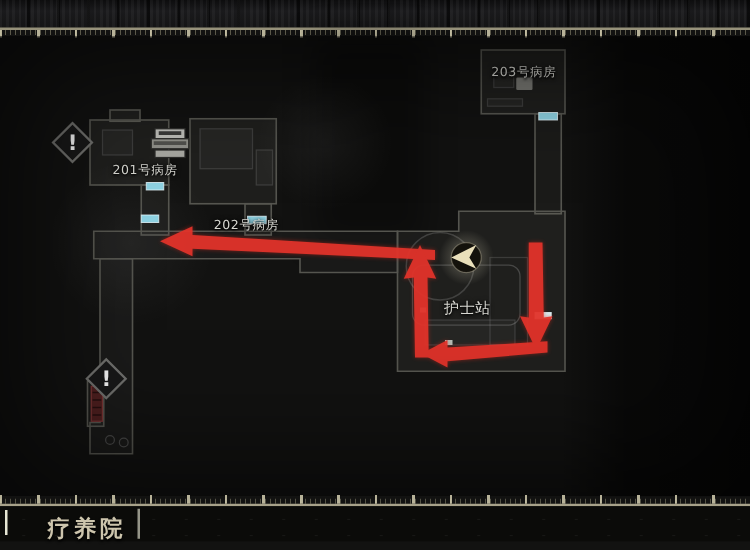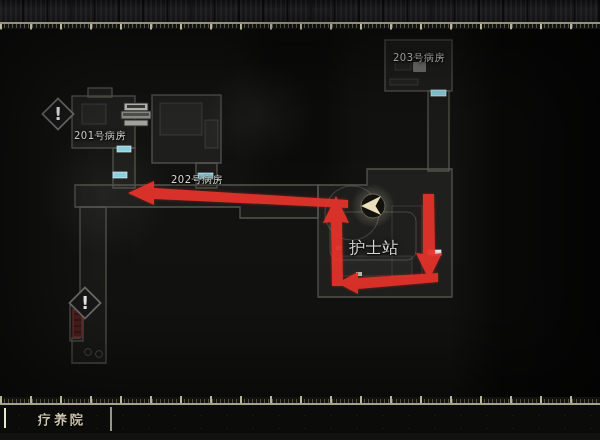--- a/index.html
+++ b/index.html
@@ -31,42 +31,42 @@
     background:repeating-linear-gradient(90deg, rgba(212,206,176,0.85) 0 2px, transparent 2px 30px);}
   .ruler-bottom .line{position:absolute;left:0;bottom:0;width:100%;height:2px;background:#a8a28a;}
   .bottombar{
     position:absolute;left:0;top:405px;width:600px;height:28px;background:#0b0b09;
     background-image:radial-gradient(rgba(255,255,255,0.055) 1px, transparent 1.2px);
     background-size:26px 13px;background-position:6px 4px;
   }
   .bottombar .edge-tick{position:absolute;left:4px;top:3px;width:2px;height:20px;background:#e6e6d4;}
   .bottombar .divider{position:absolute;left:110px;top:2px;width:2px;height:24px;background:rgba(225,225,205,0.65);}
   .floor-label{
-    position:absolute;left:38px;top:6px;font-size:13px;font-weight:bold;
+    position:absolute;left:38px;top:6px;font-size:18px;font-weight:bold;
     color:#cdc5ad;letter-spacing:3px;text-shadow:0 1px 2px #000;
   }
   
   .map{position:absolute;left:0;top:29px;width:600px;height:368px;}
   .map .vignette{position:absolute;inset:0;box-shadow:inset 0 0 90px 25px rgba(0,0,0,0.6);pointer-events:none;}
   .blob{position:absolute;border-radius:50%;pointer-events:none;}
   .blob-left{left:30px;top:95px;width:150px;height:140px;
     background:radial-gradient(circle, rgba(255,255,255,0.055) 0%, transparent 65%);}
   .blob-mid{left:200px;top:20px;width:120px;height:130px;
     background:radial-gradient(circle, rgba(255,255,255,0.05) 0%, transparent 62%);}
   .dark-right{position:absolute;left:448px;top:0;width:152px;height:368px;
     background:linear-gradient(to right, transparent, rgba(0,0,0,0.5) 35%, rgba(0,0,0,0.6));}
   .dark-center{position:absolute;left:252px;top:0;width:88px;height:165px;
     background:rgba(0,0,0,0.32);filter:blur(12px);}
   .map-svg{position:absolute;left:0;top:-29px;width:600px;height:440px;}
   .room-label{
     position:absolute;transform:translateX(-50%);white-space:nowrap;
     font-size:10px;color:#d8d8d2;letter-spacing:0.5px;
     text-shadow:0 1px 2px #000, 0 0 4px #000;
   }
-  .room-label.big{font-size:16px;}
+  .room-label.big{font-size:12px;}
 </style>
 </head>
 <body>
 
 <div class="screen">
 
   <div class="topbar"></div>
   <div class="ruler-top">
     <div class="line"></div>
     <div class="ticks"></div>
@@ -163,21 +163,21 @@
       <g transform="translate(58,114)">
         <rect x="-11" y="-11" width="22" height="22" transform="rotate(45)" fill="#181818" stroke="#6f6f6c" stroke-width="1.8"></rect>
         <text x="0" y="6" text-anchor="middle" font-size="17" font-weight="bold" fill="#f4f4f4">!</text>
       </g>
       <g transform="translate(85,303)">
         <rect x="-11" y="-11" width="22" height="22" transform="rotate(45)" fill="#181818" stroke="#6f6f6c" stroke-width="1.8"></rect>
         <text x="0" y="6" text-anchor="middle" font-size="17" font-weight="bold" fill="#f4f4f4">!</text>
       </g>
     </svg>
 
-    <div class="room-label" style="left:100px;top:100px;">201号病房</div>
+    <div class="room-label" style="left:116px;top:100px;">201号病房</div>
     <div class="room-label" style="left:197px;top:96px;margin-top:48px;">202号病房</div>
     <div class="room-label" style="left:419px;top:22px;">203号病房</div>
     <div class="room-label big" style="left:374px;top:209px;">护士站</div>
 
     <div class="vignette"></div>
   </div>
 
   <div class="ruler-bottom">
     <div class="ticks"></div>
     <div class="ticks-tall"></div>

